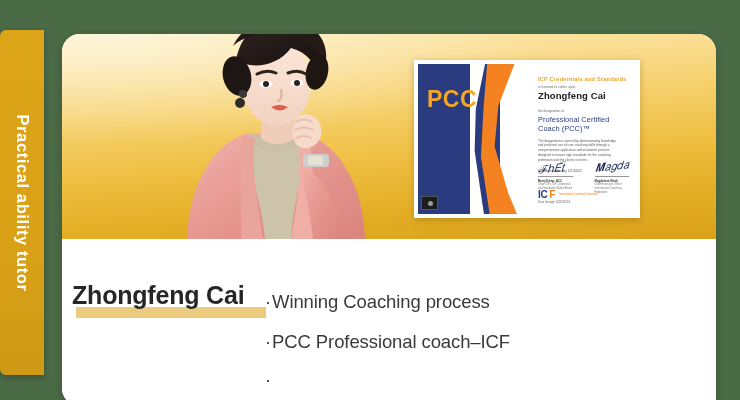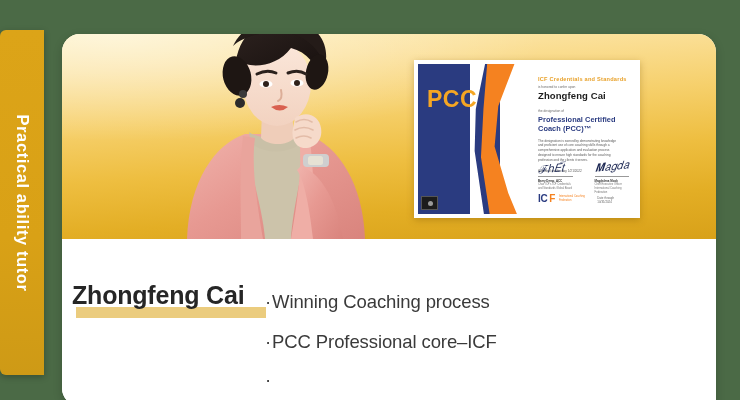--- a/index.html
+++ b/index.html
@@ -118,32 +118,32 @@
   }
   #cert-badge:after{
     content:""; position:absolute; left:6px; top:4px; width:5px; height:5px;
     border-radius:50%; background:#9a9a9a;
   }
   #cert-body { position:absolute; left:120px; top:12px; right:7px; }
   .c-kicker { color:#E8A12A; font-size:5.6px; font-weight:700; letter-spacing:0.25px; }
   .c-sub    { color:#6c6c6c; font-size:3.3px; margin-top:2.5px; }
   .c-name   { color:#1B1B1B; font-size:9.5px; font-weight:700; margin-top:1px; letter-spacing:0.1px; }
   .c-desig  { color:#6c6c6c; font-size:3.3px; margin-top:8px; }
-  .c-title  { color:#2A3B80; font-size:7.4px; font-weight:700; margin-top:2px; letter-spacing:0.05px; }
+  .c-title  { color:#2A3B80; font-size:7.4px; font-weight:400; margin-top:2px; letter-spacing:0.05px; }
   .c-para   { color:#5a5a5a; font-size:3.2px; line-height:1.55; margin-top:6px; width:92%; }
   .c-award  { color:#5a5a5a; font-size:3.2px; margin-top:6px; }
 
   #sig-row { position:absolute; left:120px; top:96px; right:7px; display:flex; gap:22px; }
   .sig-col { width:46%; }
   .sig-mark { height:15px; color:#1f2a55; font-size:11px; font-style:italic; font-family:"Liberation Serif", serif; transform:rotate(-6deg); }
   .sig-line { border-top:0.6px solid #999; margin-top:1px; }
   .sig-n { font-size:2.9px; color:#333; font-weight:700; margin-top:1.5px; }
   .sig-t { font-size:2.7px; color:#777; line-height:1.5; }
 
-  #cert-foot { position:absolute; left:120px; bottom:10px; right:7px; display:flex; align-items:flex-end; justify-content:space-between; }
+  #cert-foot { position:absolute; left:120px; bottom:10px; right:7px; display:flex; align-items:flex-start; justify-content:space-between;flex-direction:column; }
   #icf-logo { display:flex; align-items:center; gap:2px; }
   .icf-ic { color:#2A3B80; font-weight:800; font-size:10px; letter-spacing:-0.4px; }
   .icf-f  { color:#F58220; font-weight:800; font-size:10px; letter-spacing:-0.4px; }
   .icf-sub{ color:#F58220; font-size:2.6px; line-height:1.35; margin-left:2px; }
   #cert-date { color:#666; font-size:2.9px; }
 
   
   #content {
     position: absolute;
     left: 0; top: 205px;
@@ -327,21 +327,21 @@
         <span id="tutor-name">Zhongfeng Cai</span>
       </div>
 
       <div id="bullets">
         <div class="bullet-row">
           <span class="bullet-dot">·</span>
           <span>Winning Coaching process</span>
         </div>
         <div class="bullet-row">
           <span class="bullet-dot">·</span>
-          <span>PCC Professional core–ICF</span>
+          <span>PCC Professional coach–ICF</span>
         </div>
         <div class="bullet-row">
           <span class="bullet-dot">·</span>
         </div>
       </div>
 
     </div>
   </div>
 </div>
 

